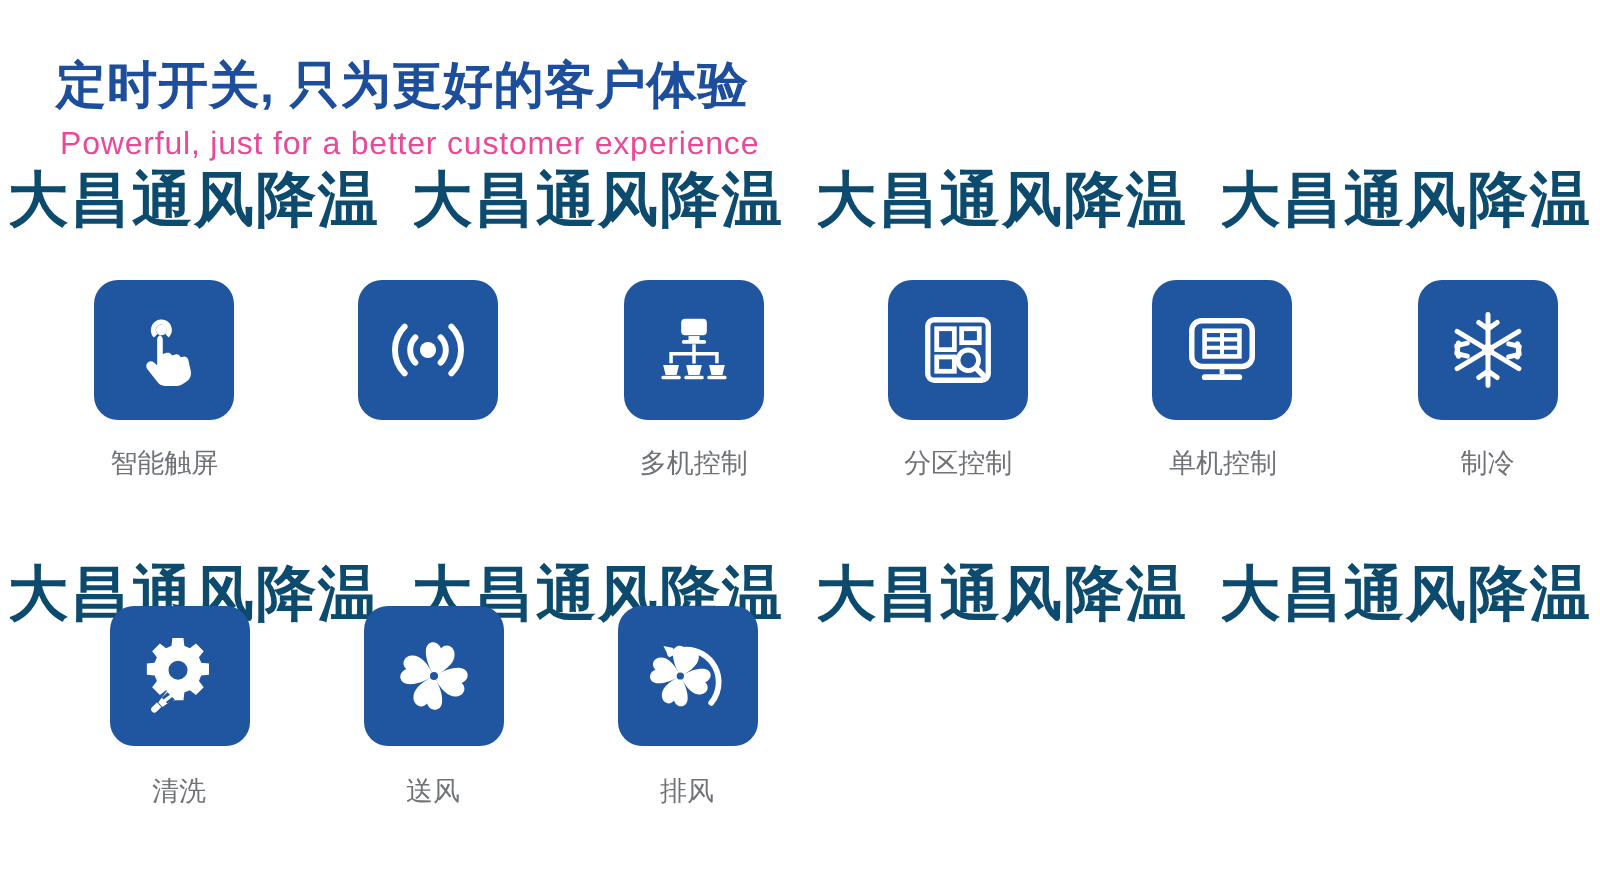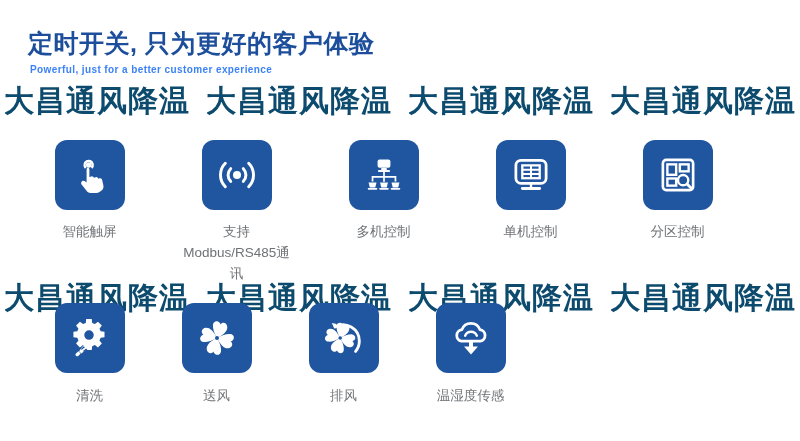--- a/index.html
+++ b/index.html
@@ -58,26 +58,25 @@
   .header-title {
     font-size: 25px;
     font-weight: bold;
     color: #1c4e9c;
     letter-spacing: 0.5px;
     line-height: 1.2;
     margin: 0;
     white-space: nowrap;
   }
   .header-subtitle {
-    font-size: 10px;
-    color: #3b82f6;
+    font-size: 16px;
+    color: #ec4899;
     letter-spacing: 0.4px;
     margin: 6px 0 0 2px;
     white-space: nowrap;
-    font-weight: bold;
   }
 
   
   .grid {
     position: absolute;
     left: 0;
     width: 800px;
     display: flex;
     z-index: 6;
   }
@@ -160,21 +159,20 @@
         <span>
           <svg width="46" height="46" viewBox="0 0 48 48" fill="none" stroke="#ffffff" stroke-linecap="round">
             <circle cx="24" cy="24" r="4.2" fill="#ffffff" stroke="none"></circle>
             <path d="M17.4 17.4a9.4 9.4 0 0 0 0 13.2" stroke-width="3.1"></path>
             <path d="M30.6 17.4a9.4 9.4 0 0 1 0 13.2" stroke-width="3.1"></path>
             <path d="M11.8 11.8a17.3 17.3 0 0 0 0 24.4" stroke-width="3.1"></path>
             <path d="M36.2 11.8a17.3 17.3 0 0 1 0 24.4" stroke-width="3.1"></path>
           </svg>
         </span>
       </div>
-      <div class="cell-label">支持Modbus/RS485通讯</div>
     </div>
 
     <div class="cell">
       <div class="tile">
         <span>
           <svg width="44" height="44" viewBox="0 0 48 48" fill="#ffffff" stroke="#ffffff">
             <rect x="17" y="7" width="14" height="9" rx="2.2" stroke="none"></rect>
             <rect x="21" y="16.4" width="6" height="2.4" stroke="none"></rect>
             <rect x="17.4" y="18.6" width="13.2" height="2" rx="1" stroke="none"></rect>
             <path d="M24 20.8v5.2M11.5 31.2v-5.2h25v5.2" fill="none" stroke-width="1.9"></path>
@@ -190,47 +188,70 @@
           </svg>
         </span>
       </div>
       <div class="cell-label">多机控制</div>
     </div>
 
     <div class="cell">
       <div class="tile">
         <span>
           <svg width="44" height="44" viewBox="0 0 48 48" fill="none" stroke="#ffffff">
-            <rect x="7.5" y="8" width="33" height="25" rx="5.5" stroke-width="3"></rect>
-            <rect x="14.5" y="13.5" width="19" height="14" stroke-width="2.5"></rect>
-            <path d="M14.5 18.2h19M14.5 22.8h19M24 13.5v14" stroke-width="2.2"></path>
-            <path d="M24 33v4.2" stroke-width="2.6"></path>
-            <rect x="13" y="37.2" width="22" height="3.2" rx="1.6" fill="#ffffff" stroke="none"></rect>
-          </svg>
-        </span>
-      </div>
-      <div class="cell-label">单机控制</div>
-    </div>
-
-    <div class="cell">
-      <div class="tile">
-        <span>
-          <svg width="44" height="44" viewBox="0 0 48 48" fill="none" stroke="#ffffff">
             <rect x="7.5" y="7.5" width="33" height="33" rx="3.6" stroke-width="2.9"></rect>
             <rect x="12.4" y="12.4" width="9.6" height="11.4" stroke-width="2.6"></rect>
             <rect x="26" y="12.4" width="9.6" height="7.6" stroke-width="2.6"></rect>
             <rect x="12.4" y="27.8" width="9.6" height="7.8" stroke-width="2.6"></rect>
             <circle cx="29.6" cy="29.6" r="5.6" stroke-width="2.6"></circle>
             <path d="M33.8 33.8l5.3 5.3" stroke-width="3.1" stroke-linecap="round"></path>
           </svg>
         </span>
       </div>
       <div class="cell-label">分区控制</div>
     </div>
 
+    <div class="cell">
+      <div class="tile">
+        <span>
+          <svg width="44" height="44" viewBox="0 0 48 48" fill="none" stroke="#ffffff">
+            <rect x="7.5" y="8" width="33" height="25" rx="5.5" stroke-width="3"></rect>
+            <rect x="14.5" y="13.5" width="19" height="14" stroke-width="2.5"></rect>
+            <path d="M14.5 18.2h19M14.5 22.8h19M24 13.5v14" stroke-width="2.2"></path>
+            <path d="M24 33v4.2" stroke-width="2.6"></path>
+            <rect x="13" y="37.2" width="22" height="3.2" rx="1.6" fill="#ffffff" stroke="none"></rect>
+          </svg>
+        </span>
+      </div>
+      <div class="cell-label">单机控制</div>
+    </div>
+
+    <div class="cell">
+      <div class="tile">
+        <span>
+          <svg width="46" height="46" viewBox="0 0 48 48" fill="none" stroke="#ffffff" stroke-width="2.6" stroke-linecap="round" stroke-linejoin="round">
+            <circle cx="24" cy="24" r="3.2" fill="#ffffff" stroke="none"></circle>
+            <g>
+              <path d="M24 5.5v37"></path>
+              <path d="M7.9 14.25l32.2 19.5"></path>
+              <path d="M7.9 33.75l32.2-19.5"></path>
+            </g>
+            <g>
+              <path d="M19.2 9.6L24 13.1l4.8-3.5"></path>
+              <path d="M19.2 38.4L24 34.9l4.8 3.5"></path>
+              <path d="M8.6 20.3l-.9 5.6 5.5 1.3"></path>
+              <path d="M39.4 27.7l.9-5.6-5.5-1.3"></path>
+              <path d="M13.2 20.4l-5.5 1.3.9 5.6"></path>
+              <path d="M34.8 27.6l5.5-1.3-.9-5.6"></path>
+            </g>
+          </svg>
+        </span>
+      </div>
+      <div class="cell-label">制冷</div>
+    </div>
 
   </div>
 
   <div class="grid" id="row-2">
 
     <div class="cell">
       <div class="tile">
         <span>
           <svg width="44" height="44" viewBox="0 0 48 48" fill="#ffffff">
             <path d="M26.4 6.8h6.3l.5 4.4 3.1 1.3 3.5-2.7 4.4 4.4-2.7 3.5 1.3 3.1 4.4.5v6.3l-4.4.5-1.3 3.1 2.7 3.5-4.4 4.4-3.5-2.7-3.1 1.3-.5 4.4h-6.3l-.5-4.4-3.1-1.3-3.5 2.7-4.4-4.4 2.7-3.5-1.3-3.1-4.4-.5v-6.3l4.4-.5 1.3-3.1-2.7-3.5 4.4-4.4 3.5 2.7 3.1-1.3zM29.6 19.6a5.4 5.4 0 1 0 0 10.8 5.4 5.4 0 0 0 0-10.8z" transform="translate(-5.5,-3.2) scale(0.96)"></path>
@@ -281,30 +302,17 @@
             </g>
             <path d="M14.6 12.4a17 17 0 0 1 25.4 14.8 17 17 0 0 1-3.9 10.8" fill="none" stroke="#ffffff" stroke-width="3" stroke-linecap="round"></path>
             <path d="M11.2 8.3l5.2 1.1-2.2 5z"></path>
           </svg>
         </span>
       </div>
       <div class="cell-label">排风</div>
     </div>
 
 
-    <div class="cell">
-      <div class="tile">
-        <span>
-          <svg width="44" height="44" viewBox="0 0 48 48" fill="none" stroke="#ffffff">
-            <path d="M13.5 27.5a6.4 6.4 0 0 1 .6-12.6 10.4 10.4 0 0 1 19.6 0 6.4 6.4 0 0 1 .6 12.6z" stroke-width="3" stroke-linejoin="round"></path>
-            <path d="M17.6 21.5a6.9 6.9 0 0 1 12.8 0" stroke-width="2.6" stroke-linecap="round"></path>
-            <path d="M24 26.5v11.2" stroke-width="4.4" stroke-linecap="butt"></path>
-            <path d="M16.4 33.4L24 42l7.6-8.6z" fill="#ffffff" stroke="none"></path>
-          </svg>
-        </span>
-      </div>
-      <div class="cell-label">温湿度传感</div>
-    </div>
 
 
   </div>
 
 </div>
 
 </body></html>

